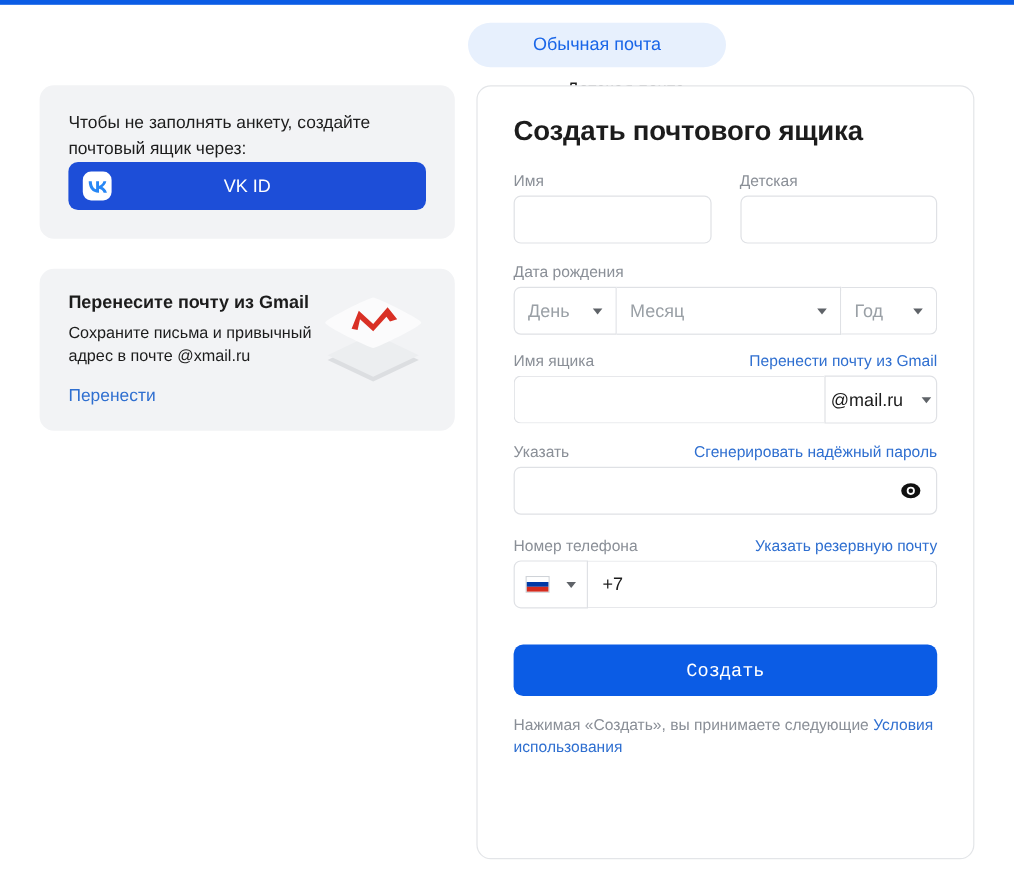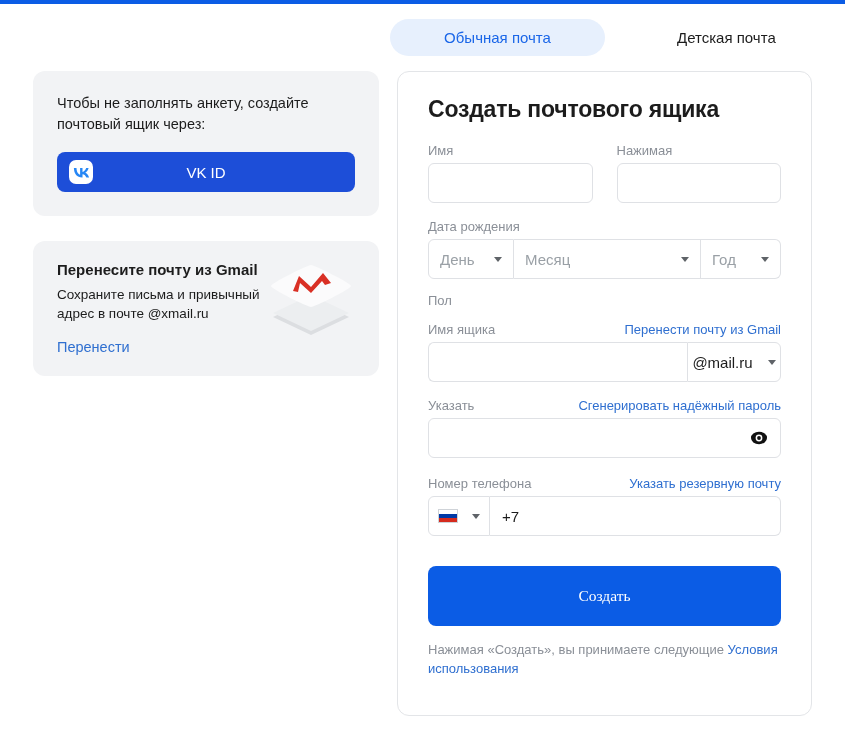--- a/index.html
+++ b/index.html
@@ -12,42 +12,42 @@
     position:relative;
   }
   .progress-bar{
     position:absolute;left:0;top:0;width:845px;height:4px;
     background:#0b5ce5;
   }
 
   
   .tabs{
     position:absolute;left:390px;top:19px;
-    display:flex;align-items:center;gap:0px;
+    display:flex;align-items:center;gap:0px;flex-direction:column;
   }
   .tab{
     height:37px;display:flex;align-items:center;justify-content:center;
     font-size:15px;border-radius:19px;box-sizing:border-box;cursor:pointer;
     white-space:nowrap;
   }
   .tab.active{
     width:215px;background:#e7f0fd;color:#1a66e8;
   }
   .tab.inactive{
     padding:0 24px;margin-left:48px;background:transparent;color:#1c1c1c;
   }
 
   
   .left-col{position:absolute;left:33px;top:71px;width:346px;}
   .panel{
     background:#f2f3f5;border-radius:12px;box-sizing:border-box;
   }
   .panel-vk{padding:22px 24px 24px 24px;}
   .vk-text{
-    font-size:14.5px;line-height:21px;color:#1c1c1c;margin-bottom:17px;
+    font-size:14.5px;line-height:21px;color:#1c1c1c;
   }
   .vk-btn{
     height:40px;background:#1d4ed8;border-radius:8px;
     display:flex;align-items:center;position:relative;cursor:pointer;
   }
   .vk-badge{
     position:absolute;left:12px;top:8px;width:24px;height:24px;
     background:#ffffff;border-radius:7px;
     display:flex;align-items:center;justify-content:center;
   }
@@ -139,22 +139,22 @@
   }
   .flag{width:20px;height:14px;border:1px solid #cfd3d8;box-sizing:border-box;flex:none;}
   .flag i{display:block;height:4px;}
   .phone-input{
     flex:1;height:40px;border:1px solid #dfe1e5;border-left:none;border-radius:0 6px 6px 0;
     box-sizing:border-box;padding:0 12px;font-size:15px;outline:none;font-family:inherit;
     color:#1c1c1c;
   }
 
   .submit{
-    margin-top:30px;width:100%;height:60px;background:#0b5ce5;border:none;border-radius:8px;
-    color:#ffffff;font-size:15.5px;cursor:pointer;font-family:Liberation Serif, serif;
+    margin-top:30px;width:100%;height:43px;background:#0b5ce5;border:none;border-radius:8px;
+    color:#ffffff;font-size:15.5px;cursor:pointer;font-family:Liberation Mono, monospace;
   }
   .terms{
     margin-top:14px;font-size:13px;line-height:19px;color:#8a8f97;
   }
   .terms a{color:#2f6fd0;text-decoration:none;cursor:pointer;}
   .mt18{margin-top:18px;}
   .mt16{margin-top:16px;}
   .mt14{margin-top:14px;}
 </style>
 </head>
@@ -206,21 +206,21 @@
 
     <h1 class="form-title">Создать почтового ящика</h1>
 
     
     <div class="two-col">
       <div>
         <span class="fld-label">Имя</span>
         <input class="input" type="text" value="" style="">
       </div>
       <div>
-        <span class="fld-label">Нажимая</span>
+        <span class="fld-label">Детская</span>
         <input class="input" type="text" value="" style="">
       </div>
     </div>
 
     
     <div class="mt16">
       <span class="fld-label">Дата рождения</span>
       <div class="dob">
         <div class="sel sel-day">
           <span>День</span>
@@ -232,21 +232,20 @@
         </div>
         <div class="sel sel-year">
           <span>Год</span>
           <span class="caret"></span>
         </div>
       </div>
     </div>
 
     
     <div class="mt14">
-      <span class="fld-label">Пол</span>
     </div>
 
     
     <div class="mt14">
       <div class="row-head">
         <span class="fld-label">Имя ящика</span>
         <span class="link">Перенести почту из Gmail</span>
       </div>
       <div class="mailbox-wrap">
         <input class="mailbox-input" type="text" value="" style="">

